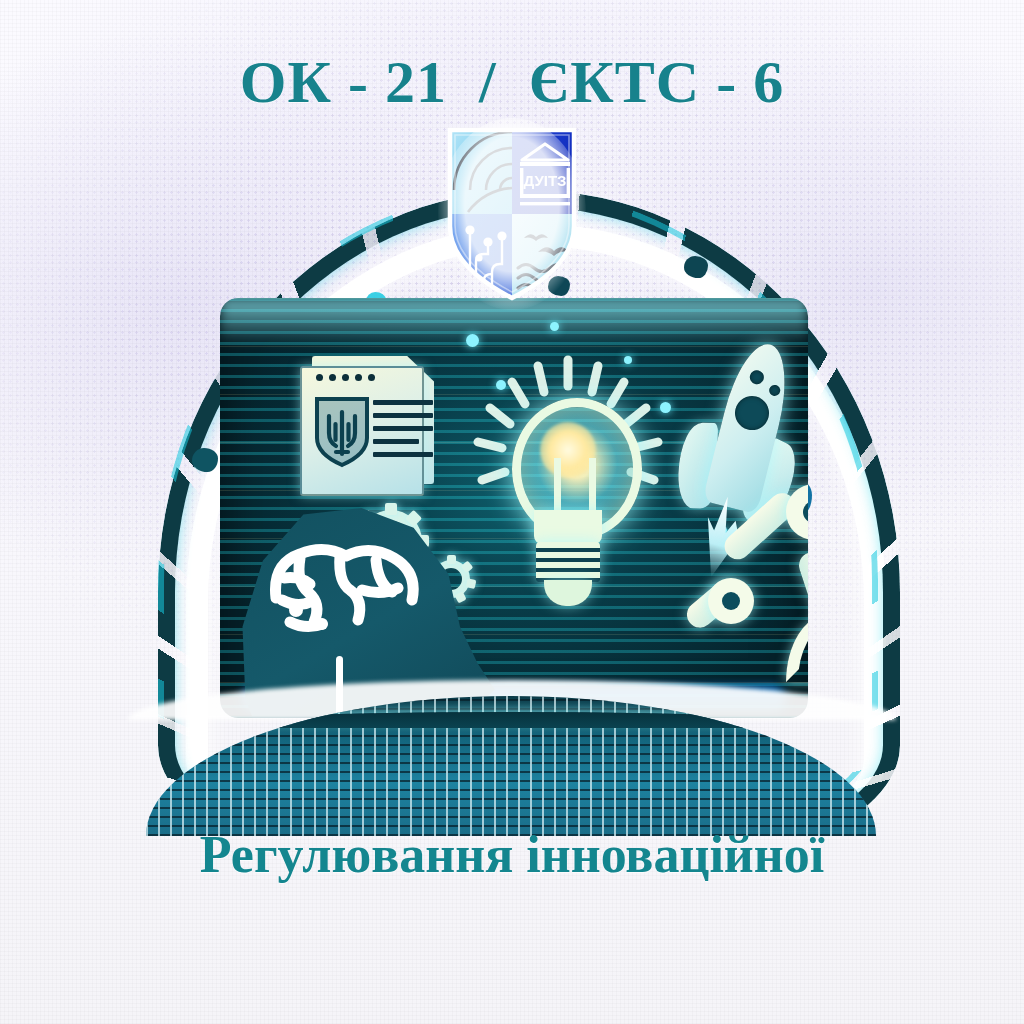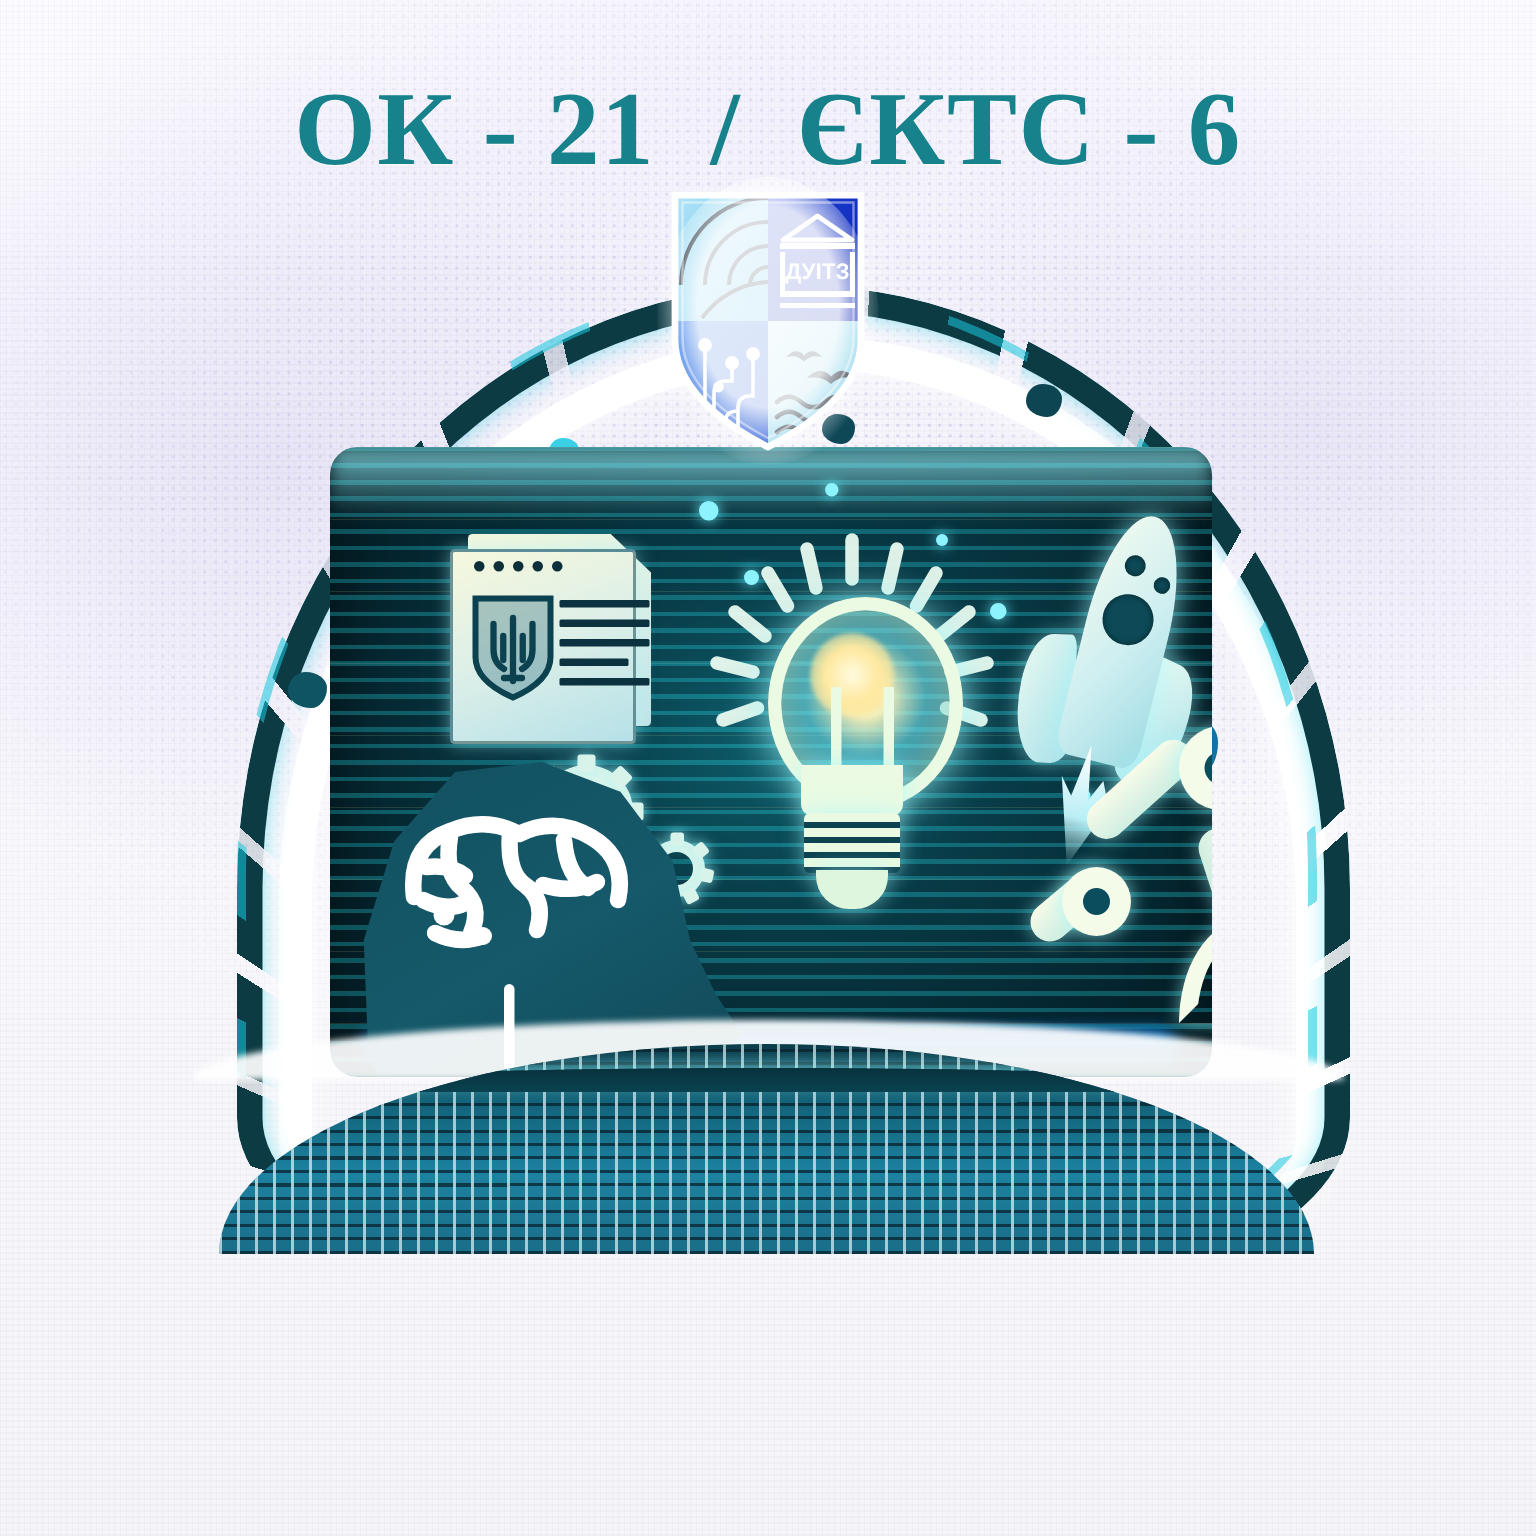--- a/index.html
+++ b/index.html
@@ -31,21 +31,21 @@
     position:absolute;inset:0;
     background-image:
       repeating-linear-gradient(0deg, rgba(0,0,0,.022) 0 1px, rgba(0,0,0,0) 1px 4px),
       repeating-linear-gradient(90deg, rgba(0,0,0,.022) 0 1px, rgba(0,0,0,0) 1px 4px);
     opacity:.9;
   }
 
   
   .headline{
     position:absolute;left:0;right:0;top:52px;text-align:center;
-    font-weight:bold;font-size:70px;letter-spacing:1px;
+    font-weight:bold;font-size:60px;letter-spacing:1px;
     color:#17828c;line-height:1;
     text-shadow:0 1px 0 rgba(255,255,255,.7);
     white-space:pre;
   }
 
   
   .footer-title{
     position:absolute;left:60px;right:60px;top:824px;text-align:center;
     font-weight:bold;font-size:52px;line-height:1.18;color:#14868f;
     text-shadow:0 1px 0 rgba(255,255,255,.7);
@@ -554,15 +554,16 @@
         </g>
       </g>
 
       <path d="M4 4 H128 V100 Q128 140 66 172 Q4 140 4 100 Z" fill="none" stroke="#ffffff" stroke-width="4.5"></path>
       <path d="M9 9 H123 V99 Q123 136 66 166 Q9 136 9 99 Z" fill="none" stroke="rgba(255,255,255,.45)" stroke-width="1.6"></path>
     </svg>
     <div class="glow"></div>
   </div>
 
   <div class="footer-title">
+    <div>Регулювання інноваційної</div>
   </div>
 
 </div>
 
 </body></html>

